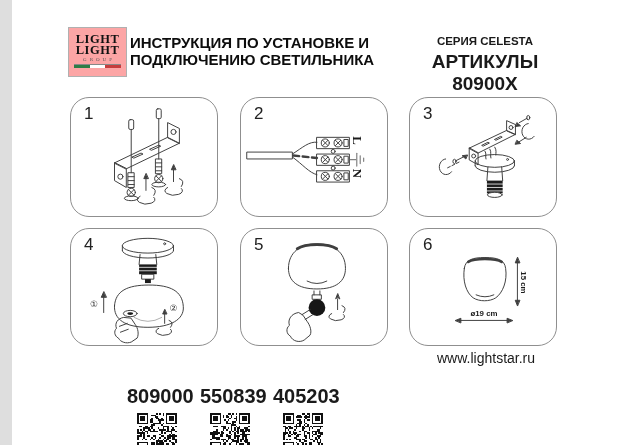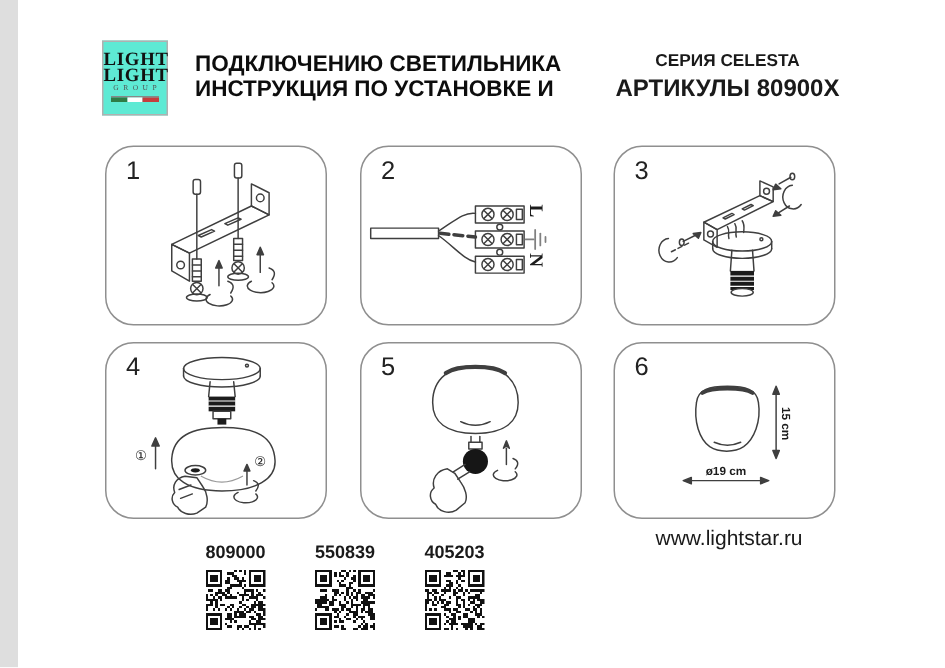--- a/index.html
+++ b/index.html
@@ -1,69 +1,69 @@
 <!DOCTYPE html>
 <html><head>
 <meta charset="utf-8">
 <style>
   html,body{margin:0;padding:0;background:#fff;}
   .page{position:relative;width:630px;height:445px;background:#ffffff;overflow:hidden;
         font-family:"Liberation Sans",sans-serif;color:#1a1a1a;}
   .edge-strip{position:absolute;left:0;top:0;width:12px;height:445px;background:#dedede;}
   
-  .logo{position:absolute;left:68px;top:27px;width:44px;height:50px;border:1px solid #b0b0b0;
-        box-sizing:border-box;background:#5eead4;text-align:center;}
+  .logo{position:absolute;left:68px;top:27px;width:59px;height:50px;border:1px solid #b0b0b0;
+        box-sizing:border-box;background:#fca5a5;text-align:center;}
   .logo-word{font-family:"Liberation Serif",serif;font-weight:700;font-size:12.5px;line-height:11px;
         letter-spacing:0.5px;color:#111;}
   .logo-word.first{margin-top:6px;}
   .logo-group{font-family:"Liberation Serif",serif;font-size:5px;letter-spacing:3px;color:#555;
         margin-top:1px;padding-left:3px;}
   .logo-flag{display:flex;height:3px;margin:2px 5px 0 5px;border-top:1px solid #888;}
   .logo-flag span{flex:1;}
   .fg{background:#2e7d46;} .fw{background:#ffffff;} .fr{background:#c63d3d;}
   .title{position:absolute;left:130px;top:34px;font-size:15px;font-weight:700;line-height:17px;color:#0d0d0d;}
   .series-block{position:absolute;left:405px;top:35px;width:160px;text-align:center;}
   .series{font-size:11.5px;font-weight:700;}
-  .articles{font-size:16px;font-weight:700;margin-top:4px;}
+  .articles{font-size:19px;font-weight:700;margin-top:4px;}
   
   .panel{position:absolute;width:148px;border:1px solid #8f8f8f;border-radius:19px;background:#fff;
          box-sizing:border-box;}
   .r1{top:97px;height:120px;} .r2{top:228px;height:118px;}
   .c1{left:70px;} .c2{left:240px;} .c3{left:409px;}
   .num{position:absolute;left:13px;top:6px;font-size:17px;color:#222;z-index:2;}
   .panel svg{position:absolute;left:0;top:0;width:100%;height:100%;}
   .tlabel{font:600 13px "Liberation Serif",serif;fill:#1c1c1c;stroke:none;}
   .co{font:400 9px "Liberation Sans",sans-serif;fill:#1c1c1c;stroke:none;}
   .dim{font:700 8px "Liberation Sans",sans-serif;fill:#1c1c1c;stroke:none;}
   
   .art{position:absolute;top:361px;width:60px;text-align:center;}
   .a1{left:127px;} .a2{left:200px;} .a3{left:273px;}
-  .code{font-size:12px;font-weight:700;}
+  .code{font-size:20px;font-weight:700;margin-top:24px;}
   .qr{width:40px;height:40px;margin-top:5px;shape-rendering:crispEdges;}
   .website{position:absolute;left:437px;top:350px;font-size:14px;font-weight:400;cursor:pointer;}
 </style>
 </head>
 <body>
 
 <div class="page">
   <div class="edge-strip"></div>
 
   <div class="logo">
     <div class="logo-word first">LIGHT</div>
     <div class="logo-word">LIGHT</div>
     <div class="logo-group">GROUP</div>
     <div class="logo-flag">
         <span class="fg"></span>
         <span class="fw"></span>
         <span class="fr"></span>
       </div>
   </div>
   <div class="title">
+    <div>ИНСТРУКЦИЯ ПО УСТАНОВКЕ И</div>
     <div>ПОДКЛЮЧЕНИЮ СВЕТИЛЬНИКА</div>
-    <div>ИНСТРУКЦИЯ ПО УСТАНОВКЕ И</div>
   </div>
   <div class="series-block">
     <div class="series">СЕРИЯ CELESTA</div>
     <div class="articles">АРТИКУЛЫ 80900X</div>
   </div>
 
   <section class="panel r1 c1">
     <span class="num">1</span>
     <svg viewBox="0 0 148 120">
       <g stroke="#3f3f3f" stroke-width="1" fill="none" stroke-linecap="round" stroke-linejoin="round">

